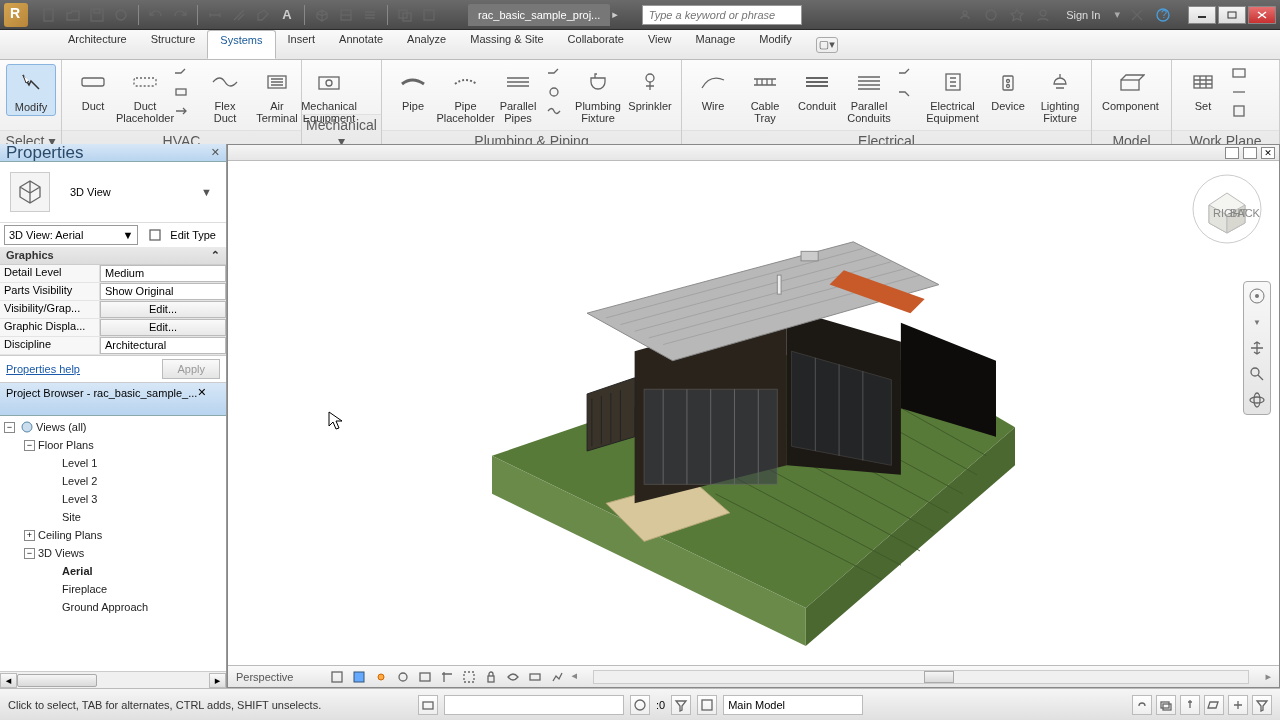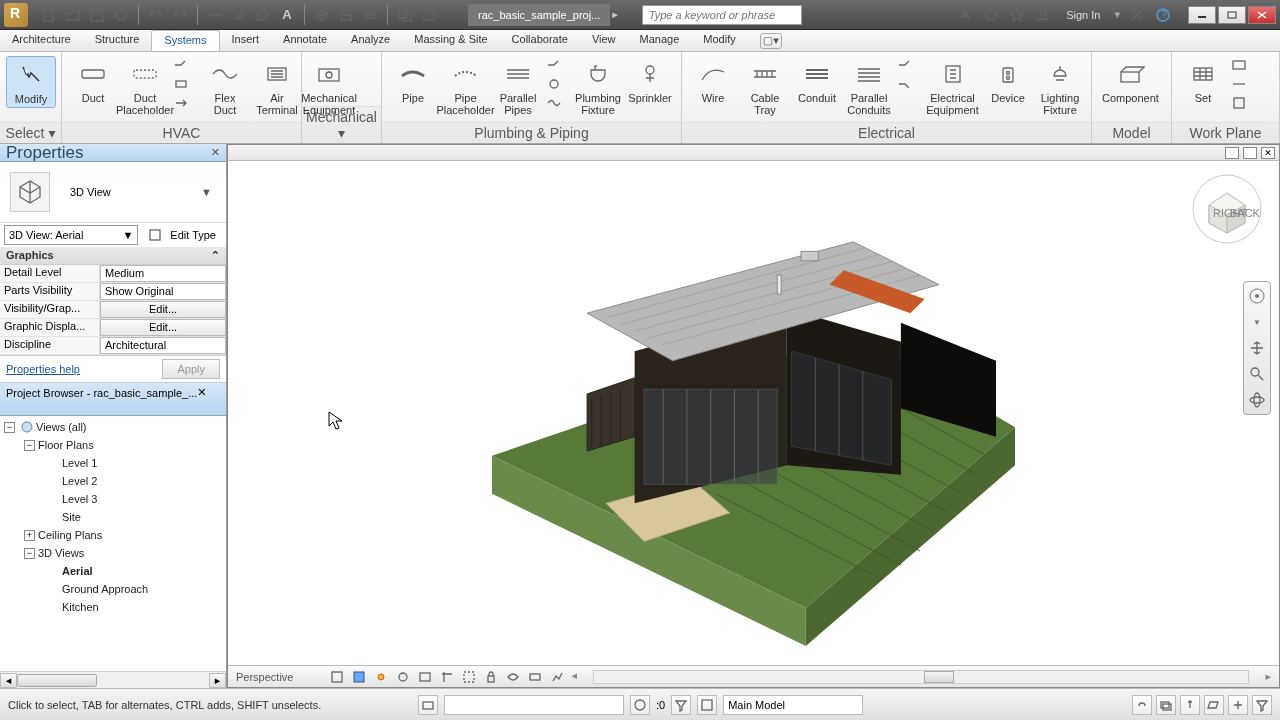--- a/index.html
+++ b/index.html
@@ -15,21 +15,21 @@
 .doc-tab { margin-left: 30px; background:#777; color:#fff; padding:4px 10px; border-radius:2px 2px 0 0; font-size:11px; height:22px; display:flex; align-items:center; }
 .search-box { margin-left: 24px; background:#fff; height:20px; width:160px; padding:0 6px; display:flex; align-items:center; border:1px solid #999;justify-content:center; }
 .search-box input { border:none; outline:none; width:100%; font-style:italic; color:#888; font-size:11px; }
 .tb-right { margin-left:auto; display:flex; gap:8px; align-items:center; color:#ccc; }
 .signin { color:#ddd; font-size:11px; margin:0 6px; }
 .win-controls { display:flex; gap:2px; margin-left:8px; }
 .win-btn { width:28px; height:18px; background:linear-gradient(#f5f5f5,#ddd); border:1px solid #888; display:flex; align-items:center; justify-content:center; }
 .win-close { background:linear-gradient(#e87070,#c83030); }
 
 
-.ribbon-tabs { height:22px; background:linear-gradient(#fafafa,#e8e8e8); border-bottom:1px solid #bbb; display:flex; }
+.ribbon-tabs { height:30px; background:linear-gradient(#fafafa,#e8e8e8); border-bottom:1px solid #bbb; display:flex; padding-left:56px; }
 .ribbon-tab { padding:3px 12px; color:#333; cursor:pointer; }
 .ribbon-tab.active { background:#fff; border:1px solid #bbb; border-bottom:1px solid #fff; border-radius:3px 3px 0 0; color:#1a5a9a; font-weight:500; }
 
 
 .ribbon { height:92px; background:linear-gradient(#fcfcfc,#ededed); border-bottom:1px solid #aaa; display:flex; }
 .ribbon-group { border-right:1px solid #ccc; display:flex; flex-direction:column; }
 .ribbon-group-items { flex:1; display:flex; align-items:flex-start; padding:4px 6px 0 6px; gap:2px; }
 .ribbon-group-label { text-align:center; font-size:14px; color:#5a5a5a; padding:2px 0; background:rgba(0,0,0,0.02); border-top:1px solid #e0e0e0; }
 .rbtn { display:flex; flex-direction:column; align-items:center; justify-content:flex-start; padding:2px 4px; min-width:50px; cursor:pointer; border-radius:3px; }
 .rbtn.active { background:#cfe3f7; border:1px solid #8ab4e0; }
@@ -671,24 +671,24 @@
           <span class="tree-lbl">Ceiling Plans</span>
         </div>
       <div class="tree-item" style="padding-left:22px;">
           <span class="tree-exp">−</span>
           <span class="tree-lbl">3D Views</span>
         </div>
       <div class="tree-item" style="padding-left:60px;">
           <span class="tree-lbl bold">Aerial</span>
         </div>
       <div class="tree-item" style="padding-left:60px;">
+          <span class="tree-lbl">Fireplace</span>
+        </div>
+      <div class="tree-item" style="padding-left:60px;">
           <span class="tree-lbl">Ground Approach</span>
-        </div>
-      <div class="tree-item" style="padding-left:60px;">
-          <span class="tree-lbl">Kitchen</span>
         </div>
     </div>
   </div>
   <div class="hscroll">
     <div class="ar">◂</div>
       <div class="track">
         <div class="thumb"></div>
       </div>
       <div class="ar">▸</div>
   </div>

